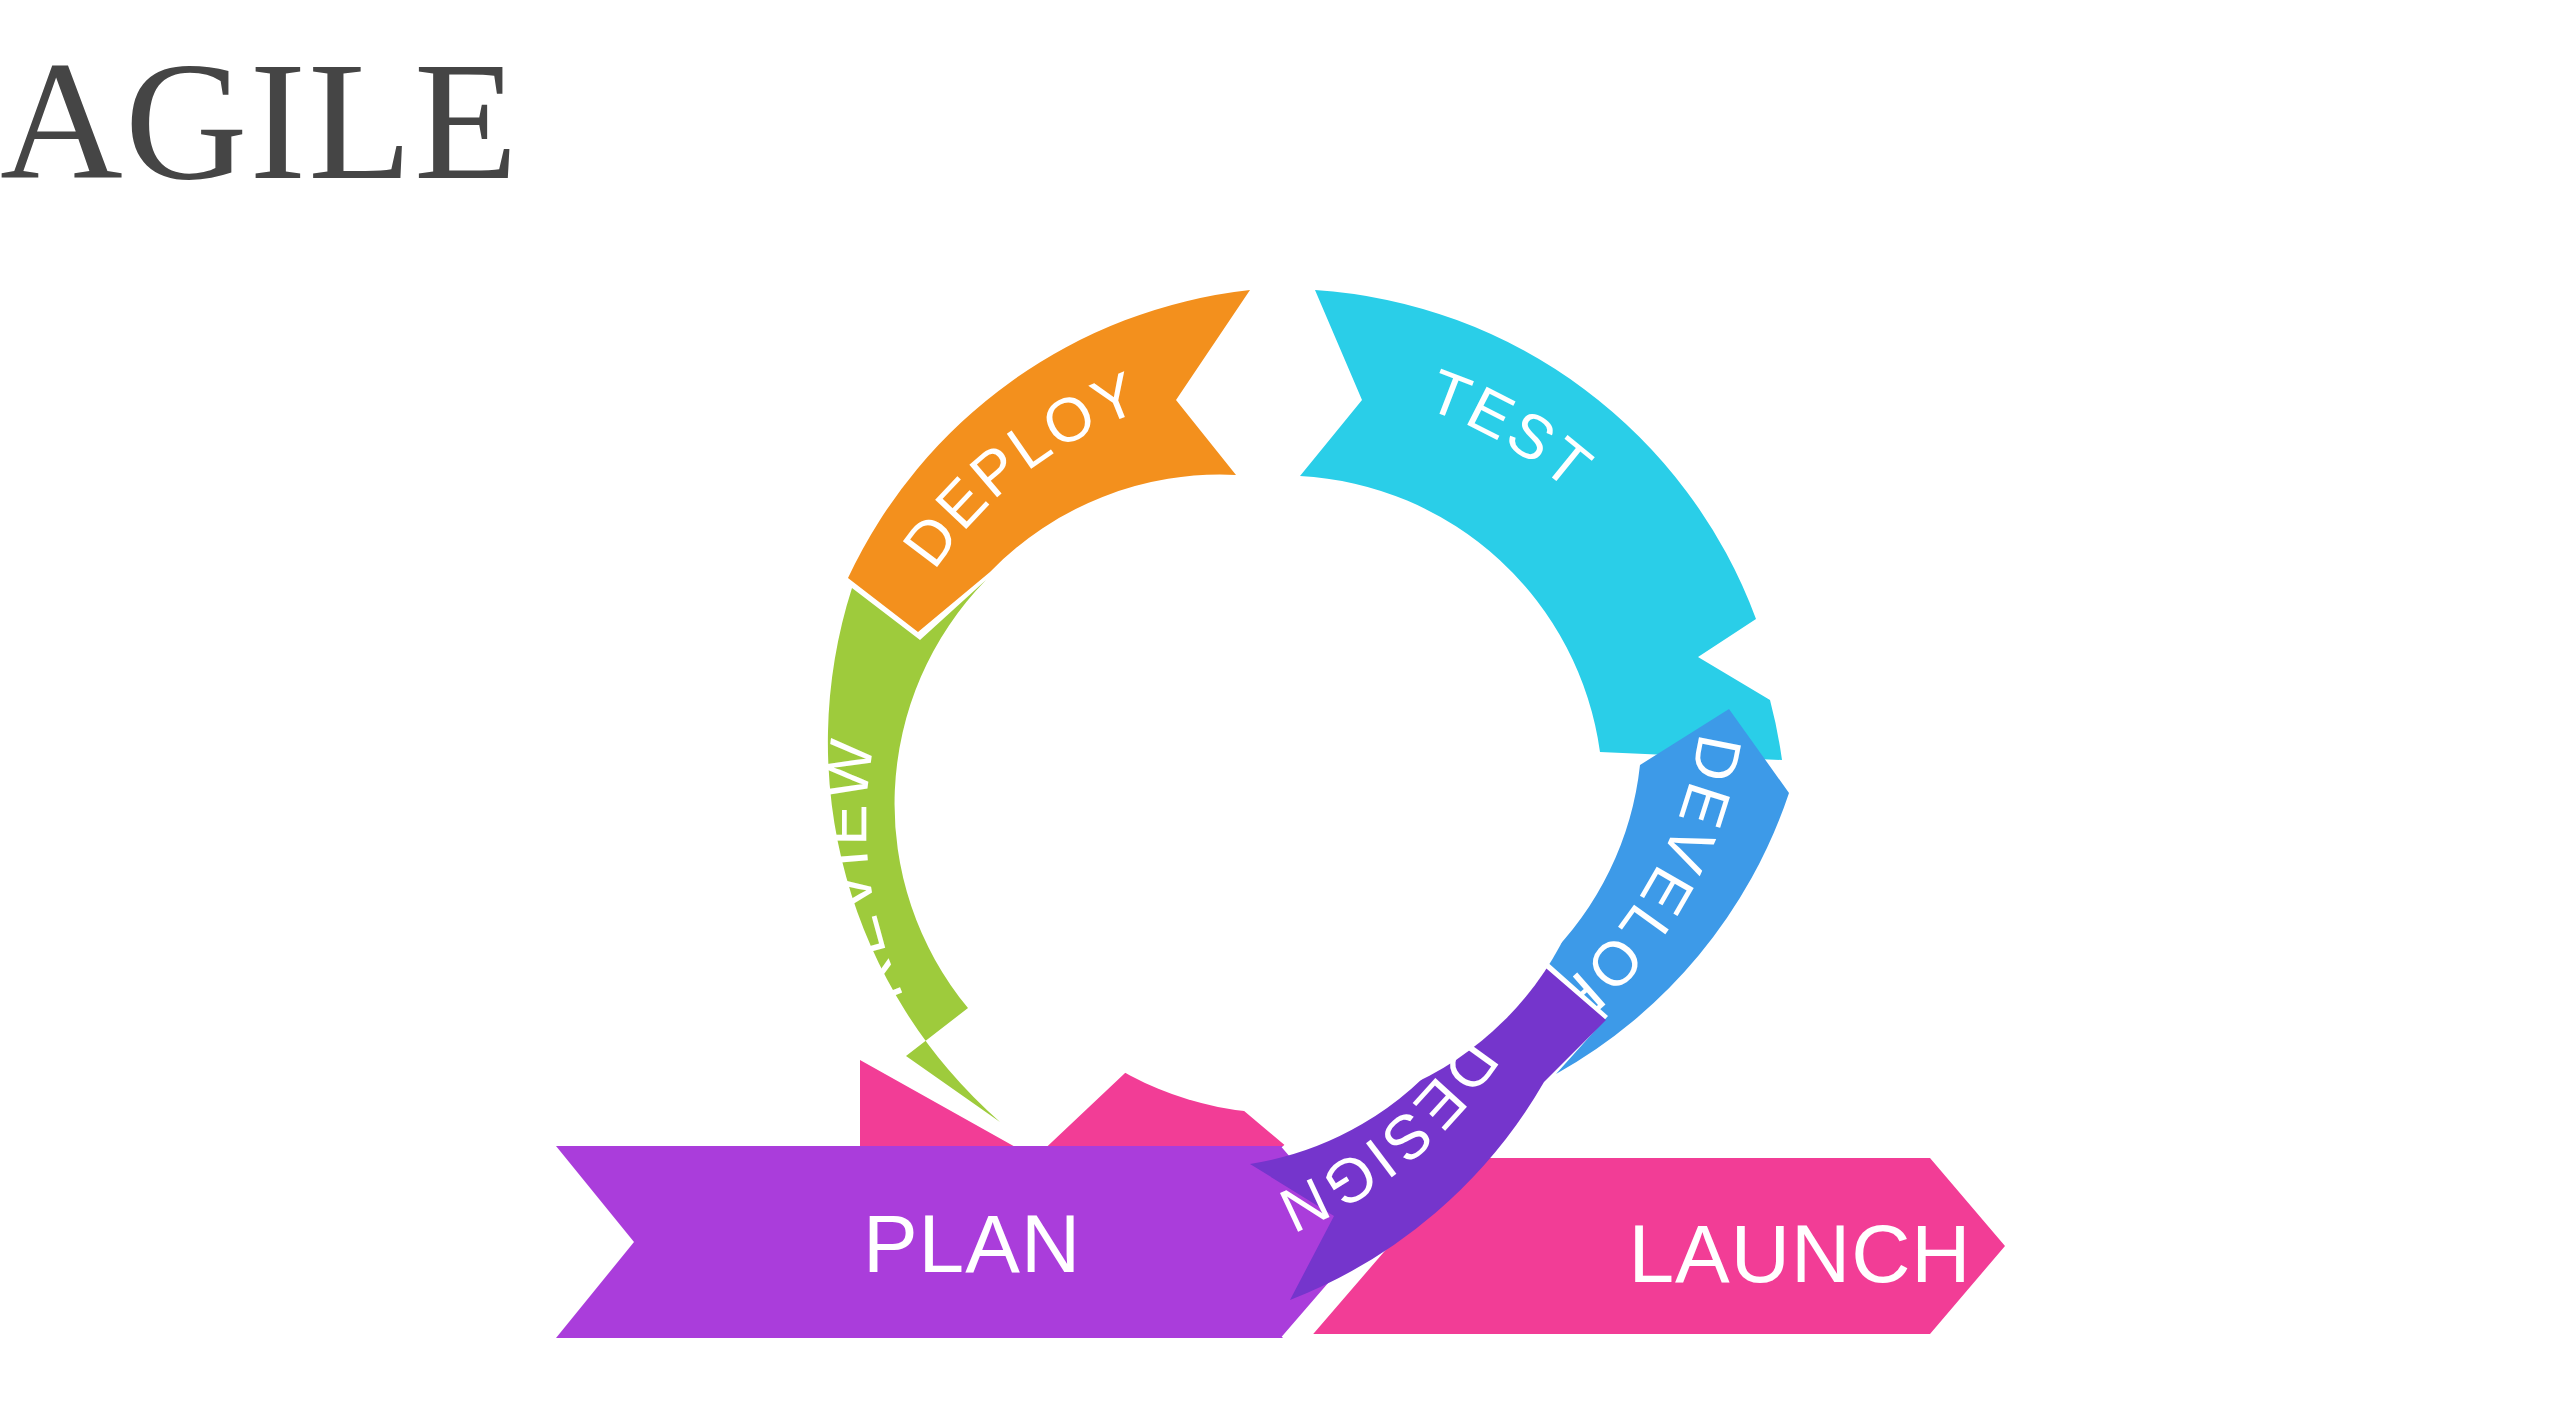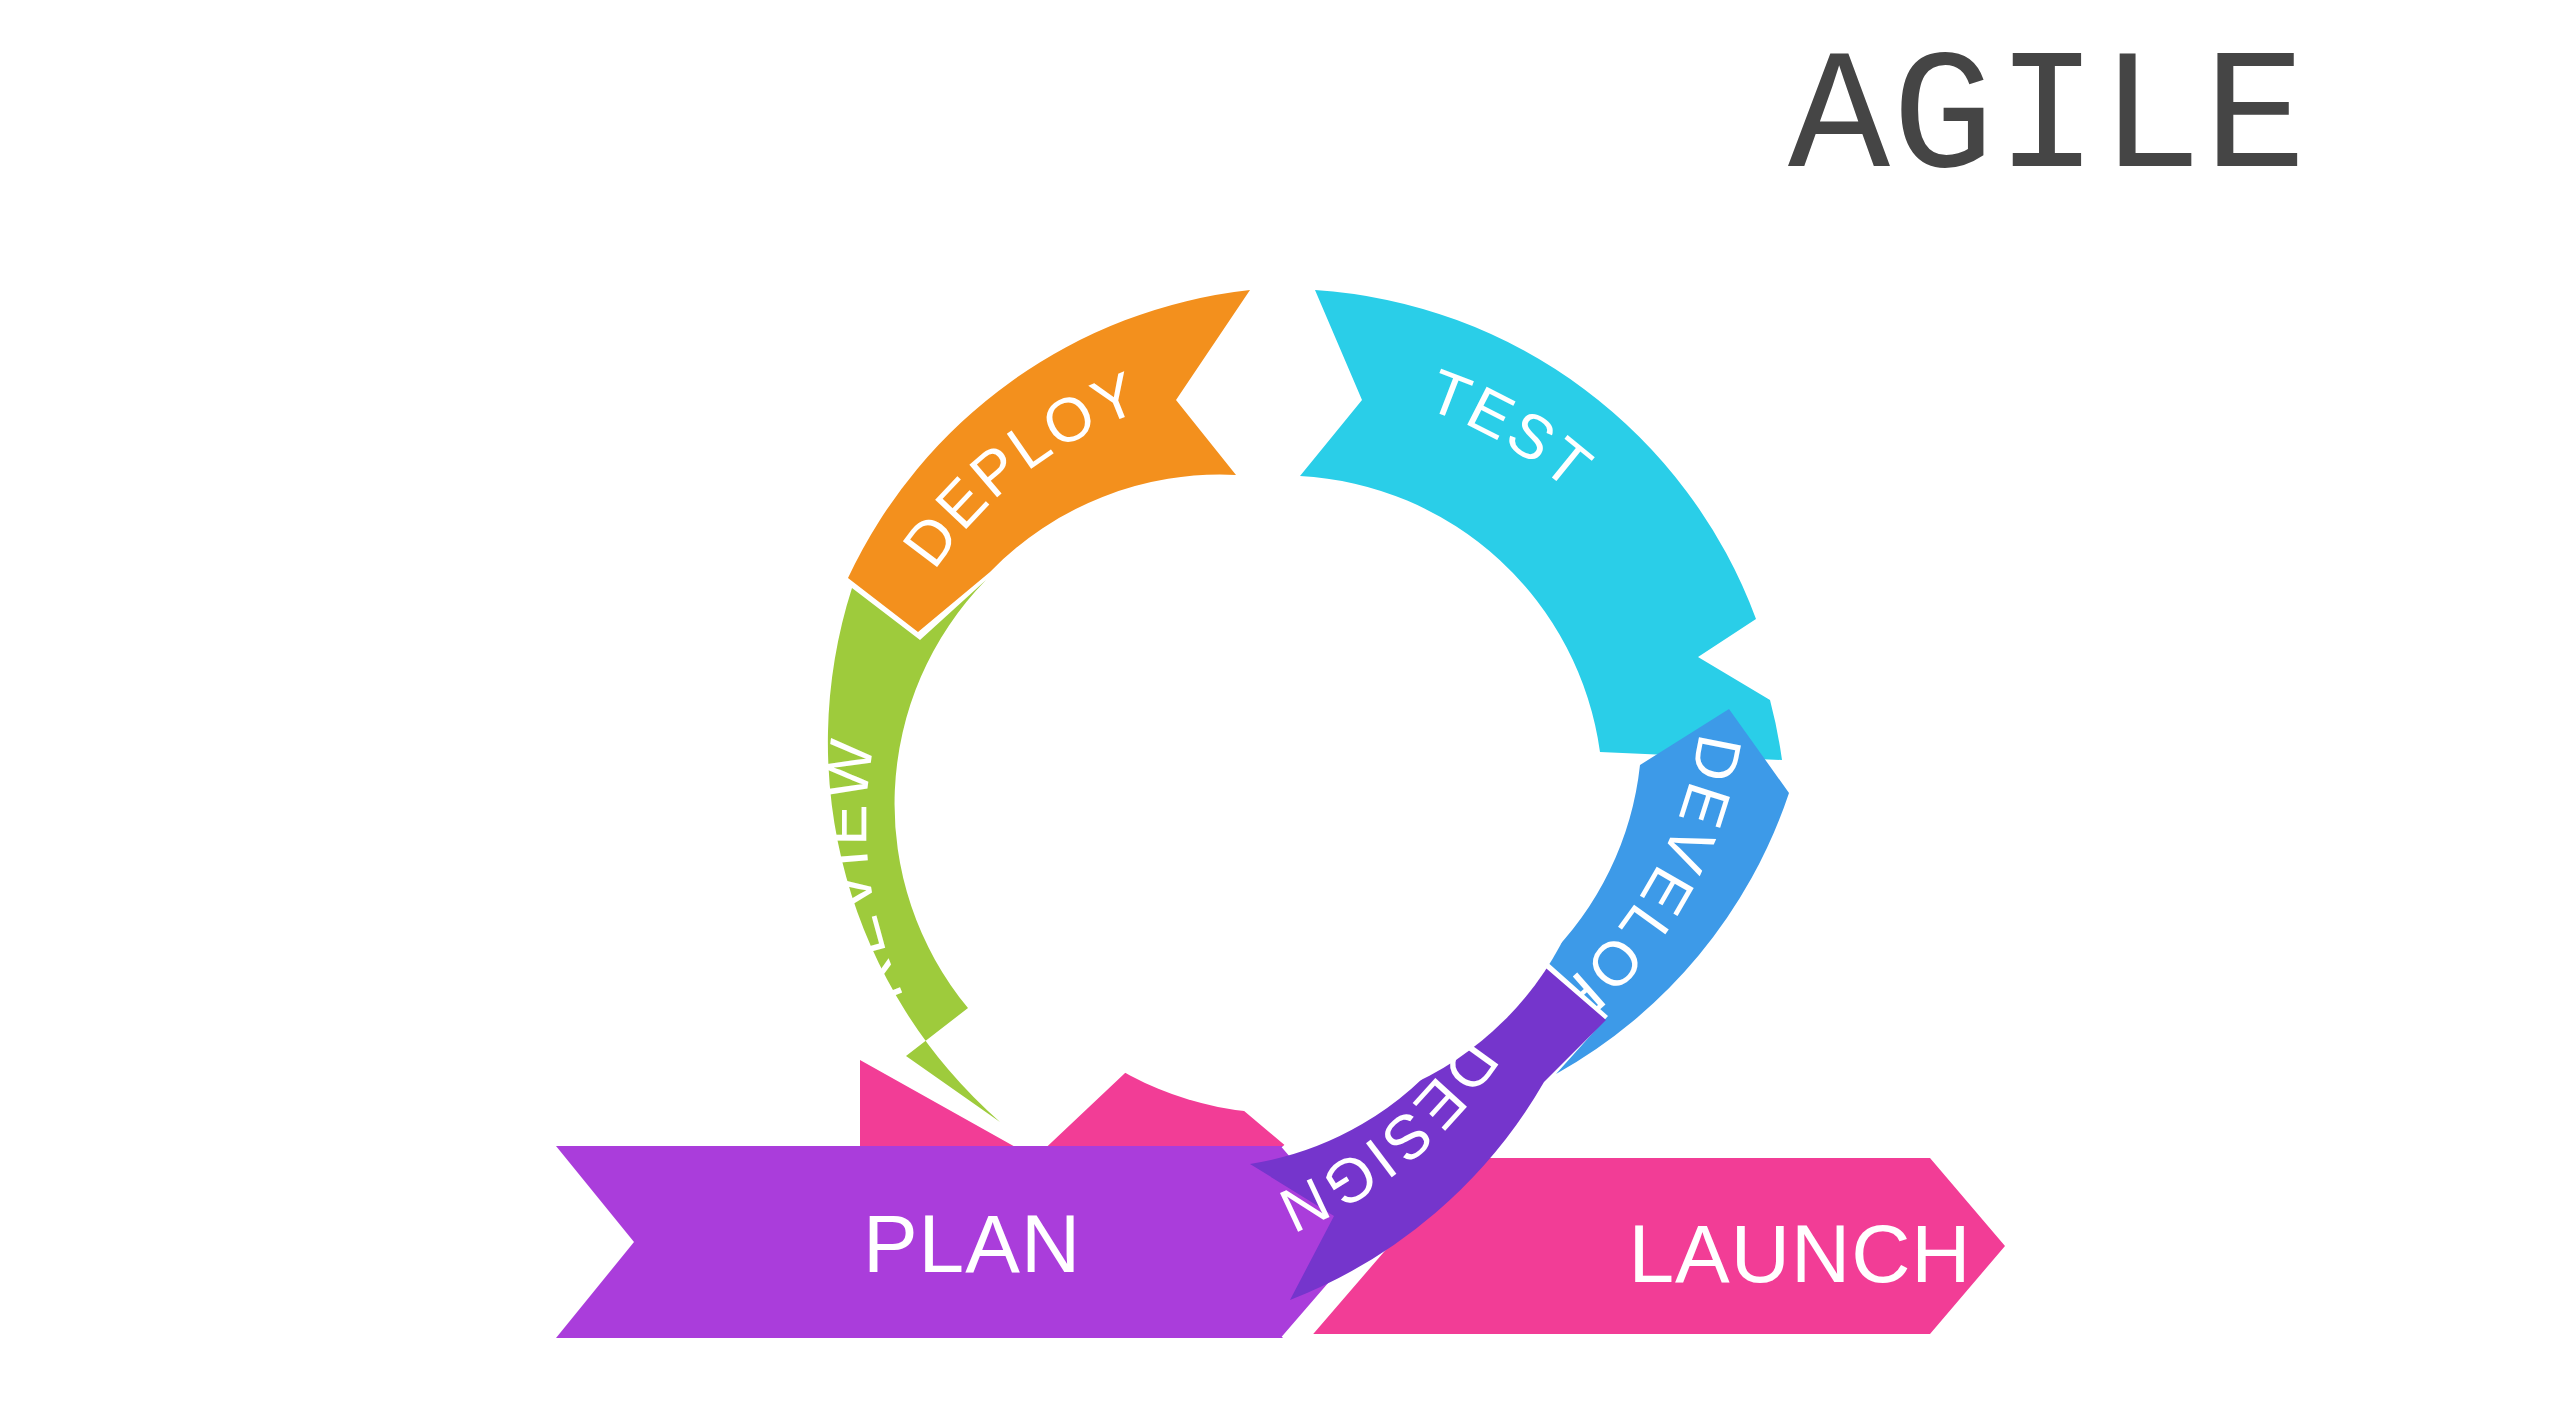--- a/index.html
+++ b/index.html
@@ -17,22 +17,22 @@
     position: relative;
     width: 2560px;
     height: 1420px;
     background: #ffffff;
   }
   #title {
     position: absolute;
     left: 0;
     top: 36px;
     width: 2308px;
-    text-align: right;
-    font-family: Liberation Mono, monospace;
+    text-align: left;
+    font-family: Liberation Serif, serif;
     font-size: 170px;
     font-weight: 400;
     letter-spacing: 2px;
     color: #454545;
     line-height: 1.0;
     user-select: none;
   }
   #diagram {
     position: absolute;
     left: 0;

